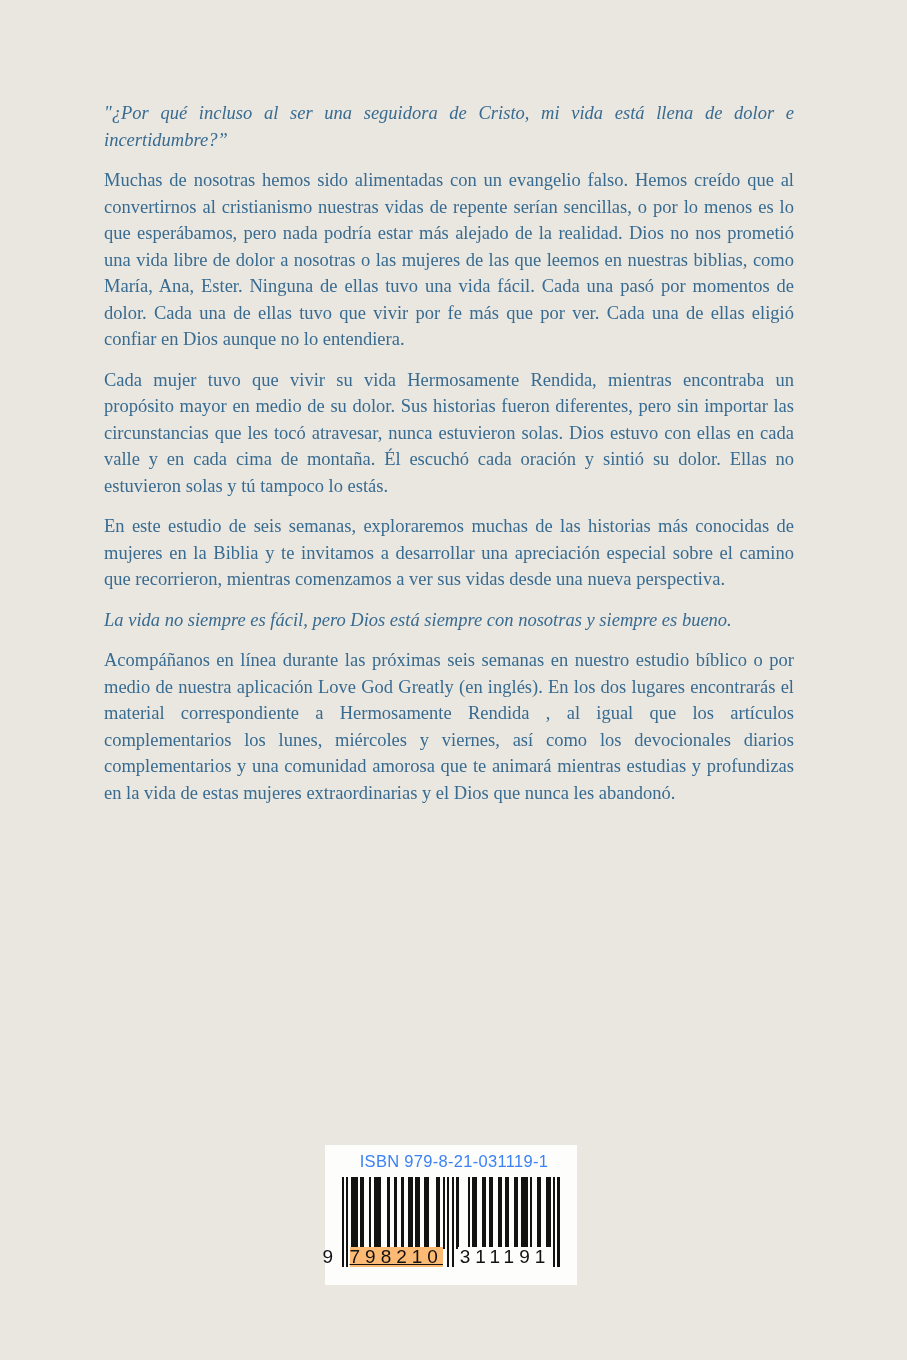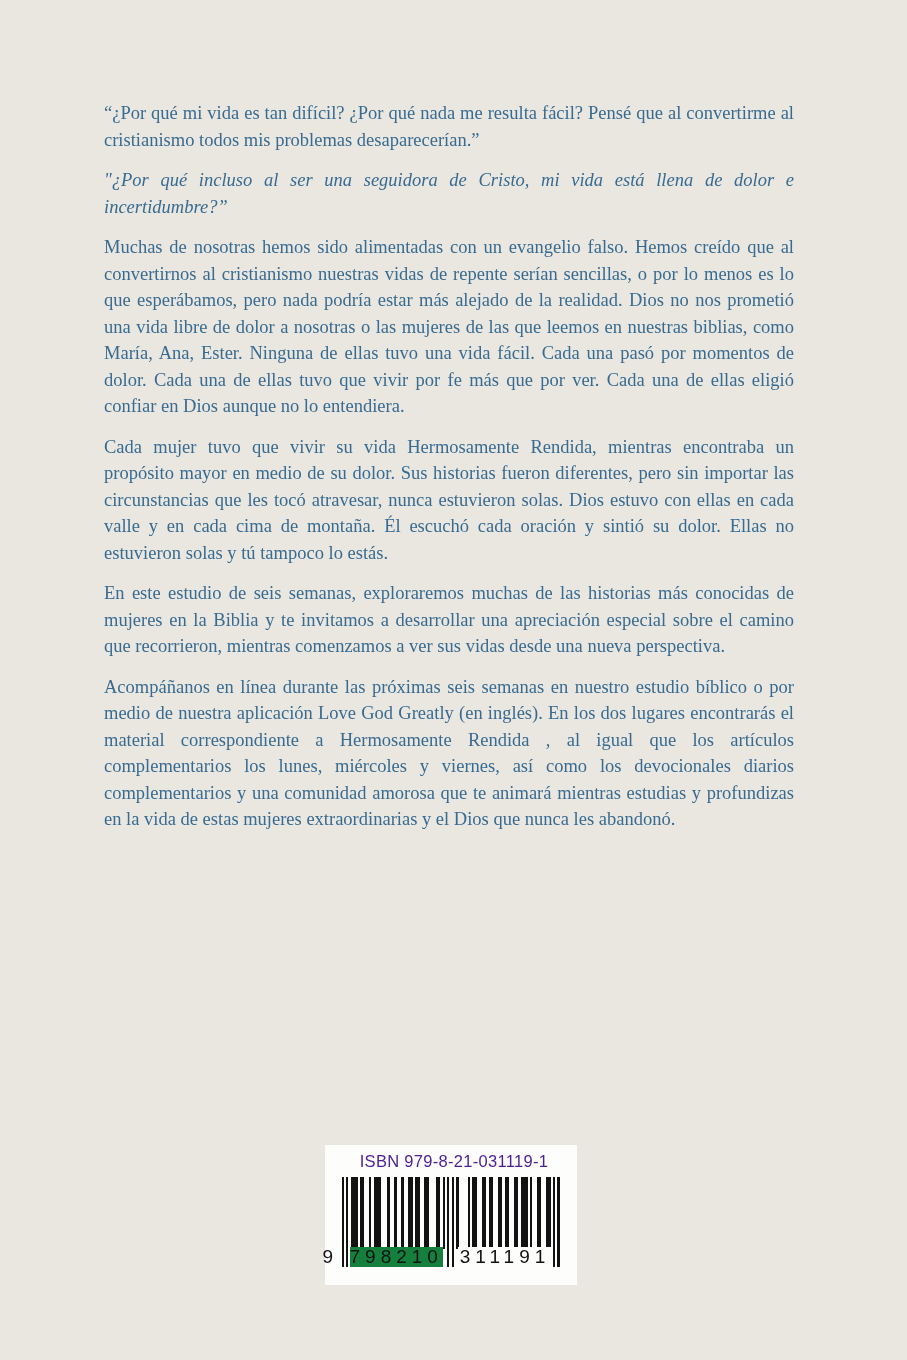--- a/index.html
+++ b/index.html
@@ -49,21 +49,21 @@
     height: 140px;
     background: #FDFDFC;
     box-sizing: border-box;
   }
   .isbn-label {
     margin-top: 7px;
     text-align: center;
     font-family: "Liberation Sans", sans-serif;
     font-size: 16.5px;
     letter-spacing: 0.3px;
-    color: #4c1d95;
+    color: #3b82f6;
     white-space: nowrap;
     margin-left: 6px;
   }
   .barcode-inner {
     position: relative;
     width: 219px;
     height: 90px;
     margin: 6px auto 0 auto;
   }
   .bars {
@@ -80,33 +80,33 @@
     top: 70px;
     left: 0;
     width: 100%;
     height: 20px;
     font-family: "Liberation Sans", sans-serif;
     font-size: 19px;
     line-height: 20px;
     color: #121212;
   }
   .d-first { position: absolute; left: -19px; top: 0; }
-  .d-left  { position: absolute; left: 8px;  width: 93px; text-align: center; letter-spacing: 5px; background: #15803d; }
+  .d-left  { position: absolute; left: 8px;  width: 93px; text-align: center; letter-spacing: 5px; background: #fdba74; text-decoration: underline; }
   .d-right { position: absolute; left: 116px; width: 95px; text-align: center; letter-spacing: 5px; background: #FDFDFC; }
 </style>
 </head>
 <body>
 
 <div class="page">
   <div class="content">
-    <p class="para">“¿Por qué mi vida es tan difícil? ¿Por qué nada me resulta fácil? Pensé que al convertirme al cristianismo todos mis problemas desaparecerían.”</p>
     <p class="para italic">"¿Por qué incluso al ser una seguidora de Cristo, mi vida está llena de dolor e incertidumbre?”</p>
     <p class="para">Muchas de nosotras hemos sido alimentadas con un evangelio falso. Hemos creído que al convertirnos al cristianismo nuestras vidas de repente serían sencillas, o por lo menos es lo que esperábamos, pero nada podría estar más alejado de la realidad. Dios no nos prometió una vida libre de dolor a nosotras o las mujeres de las que leemos en nuestras biblias, como María, Ana, Ester. Ninguna de ellas tuvo una vida fácil. Cada una pasó por momentos de dolor. Cada una de ellas tuvo que vivir por fe más que por ver. Cada una de ellas eligió confiar en Dios aunque no lo entendiera.</p>
     <p class="para">Cada mujer tuvo que vivir su vida Hermosamente Rendida, mientras encontraba un propósito mayor en medio de su dolor. Sus historias fueron diferentes, pero sin importar las circunstancias que les tocó atravesar, nunca estuvieron solas. Dios estuvo con ellas en cada valle y en cada cima de montaña. Él escuchó cada oración y sintió su dolor. Ellas no estuvieron solas y tú tampoco lo estás.</p>
     <p class="para">En este estudio de seis semanas, exploraremos muchas de las historias más conocidas de mujeres en la Biblia y te invitamos a desarrollar una apreciación especial sobre el camino que recorrieron, mientras comenzamos a ver sus vidas desde una nueva perspectiva.</p>
+    <p class="para italic">La vida no siempre es fácil, pero Dios está siempre con nosotras y siempre es bueno.</p>
     <p class="para">Acompáñanos en línea durante las próximas seis semanas en nuestro estudio bíblico o por medio de nuestra aplicación Love God Greatly (en inglés). En los dos lugares encontrarás el material correspondiente a Hermosamente Rendida , al igual que los artículos complementarios los lunes, miércoles y viernes, así como los devocionales diarios complementarios y una comunidad amorosa que te animará mientras estudias y profundizas en la vida de estas mujeres extraordinarias y el Dios que nunca les abandonó.</p>
   </div>
 
   <div class="barcode-box">
     <div class="isbn-label">ISBN 979-8-21-031119-1</div>
     <div class="barcode-inner">
       <div class="bars" id="bars" style="width: 218.5px;">
           <div class="m bar" style="width: 2.3px; height: 90px;"></div>
           <div class="m" style="width: 2.3px; height: 90px;"></div>
           <div class="m bar" style="width: 2.3px; height: 90px;"></div>

